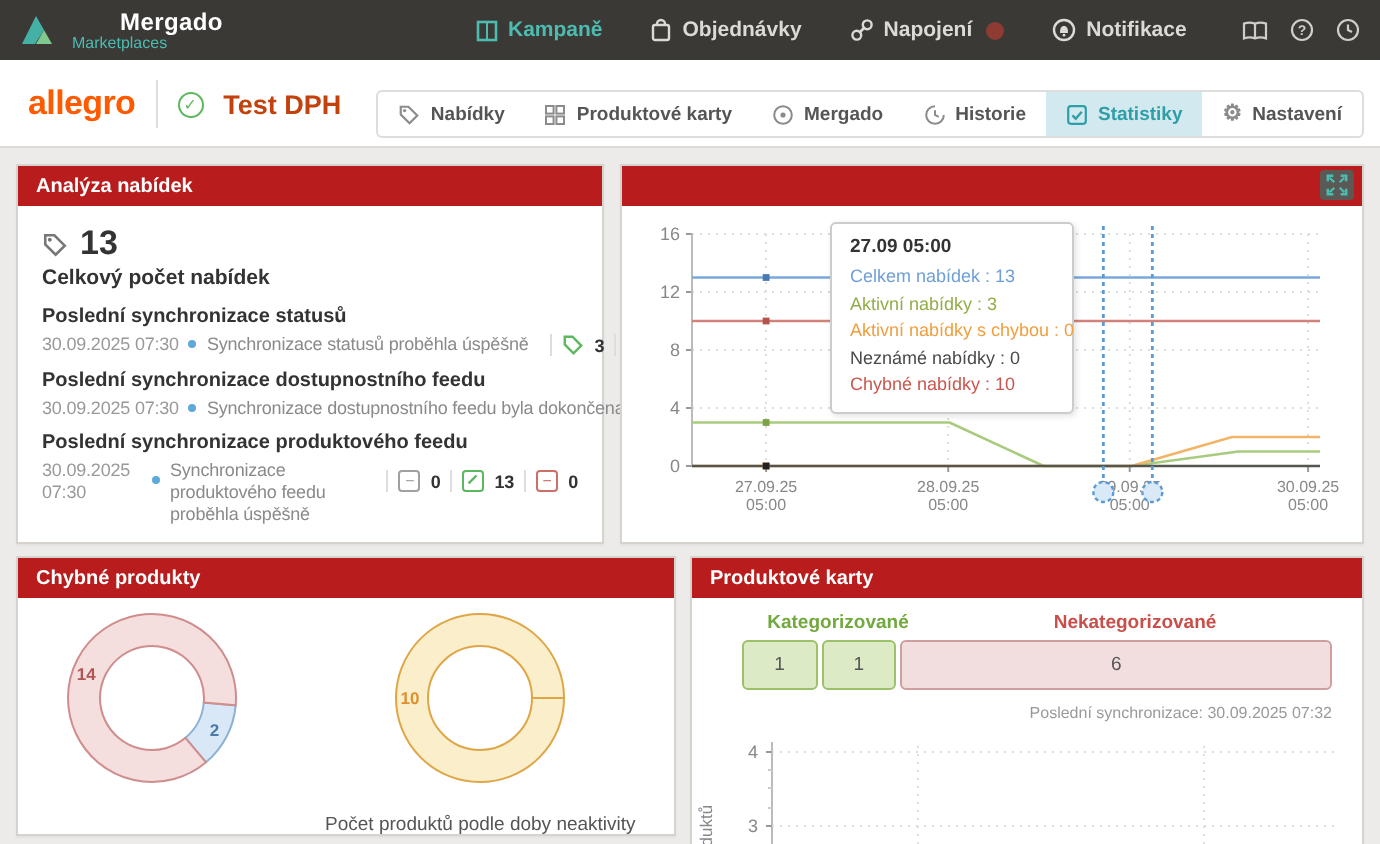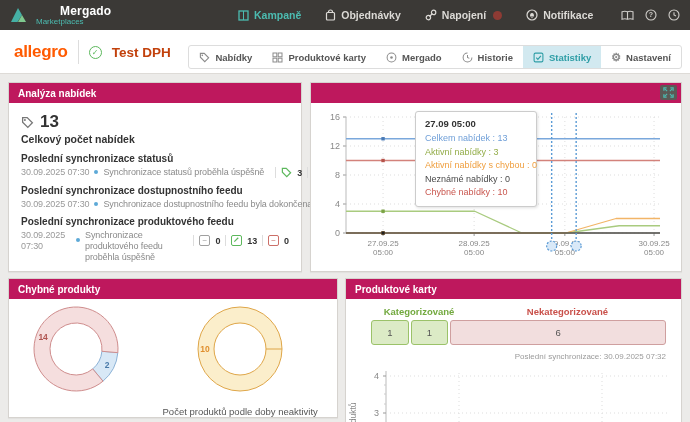--- a/index.html
+++ b/index.html
@@ -27,21 +27,21 @@
   .proj-status { width:13px; height:13px; border-radius:50%; border:1.5px solid #5cb85c; color:#5cb85c; font-size:8px; display:flex; align-items:center; justify-content:center; }
   .proj-name { font-size:13.5px; color:#c2410c; font-weight:bold; }
   .tabs { position:absolute; right:8px; top:15px; height:24px; display:flex; align-items:stretch; border:1px solid #ddd; border-radius:3px; background:#fff; overflow:hidden; }
   .tab { display:flex; align-items:center; gap:5px; padding:0 10px; font-size:9.5px; font-weight:bold; color:#555; cursor:pointer; white-space:nowrap; }
   .tab svg, .tab .gl { color:#8b8b8b; }
   .tab.active svg { color:#2f9ea6; }
   .gl { font-size:11px; line-height:11px; }
 
   
   .panel { position:absolute; background:#fff; border:1px solid #d6d3cf; box-shadow:0 1px 1px rgba(0,0,0,.04); }
-  .panel-hd { height:20px; background:#be185d; color:#fff; font-size:10px; font-weight:bold; padding:0 9px; display:flex; align-items:center; position:relative; }
+  .panel-hd { height:20px; background:#b91c1c; color:#fff; font-size:10px; font-weight:bold; padding:0 9px; display:flex; align-items:center; position:relative; }
   .p-analysis { left:8px; top:82px; width:294px; height:190px; }
   .p-listing  { left:310px; top:82px; width:372px; height:190px; }
   .p-errors   { left:8px; top:278px; width:330px; height:140px; }
   .p-cards    { left:345px; top:278px; width:337px; height:150px; }
 
   
   .an-body { padding:6px 12px 0 12px; }
   .total-row { display:flex; align-items:center; gap:6px; margin-top:3px; }
   .total-count { font-size:17px; font-weight:bold; color:#333; }
   .total-label { font-size:10.5px; font-weight:bold; color:#333; margin:1px 0 8px 0; }

